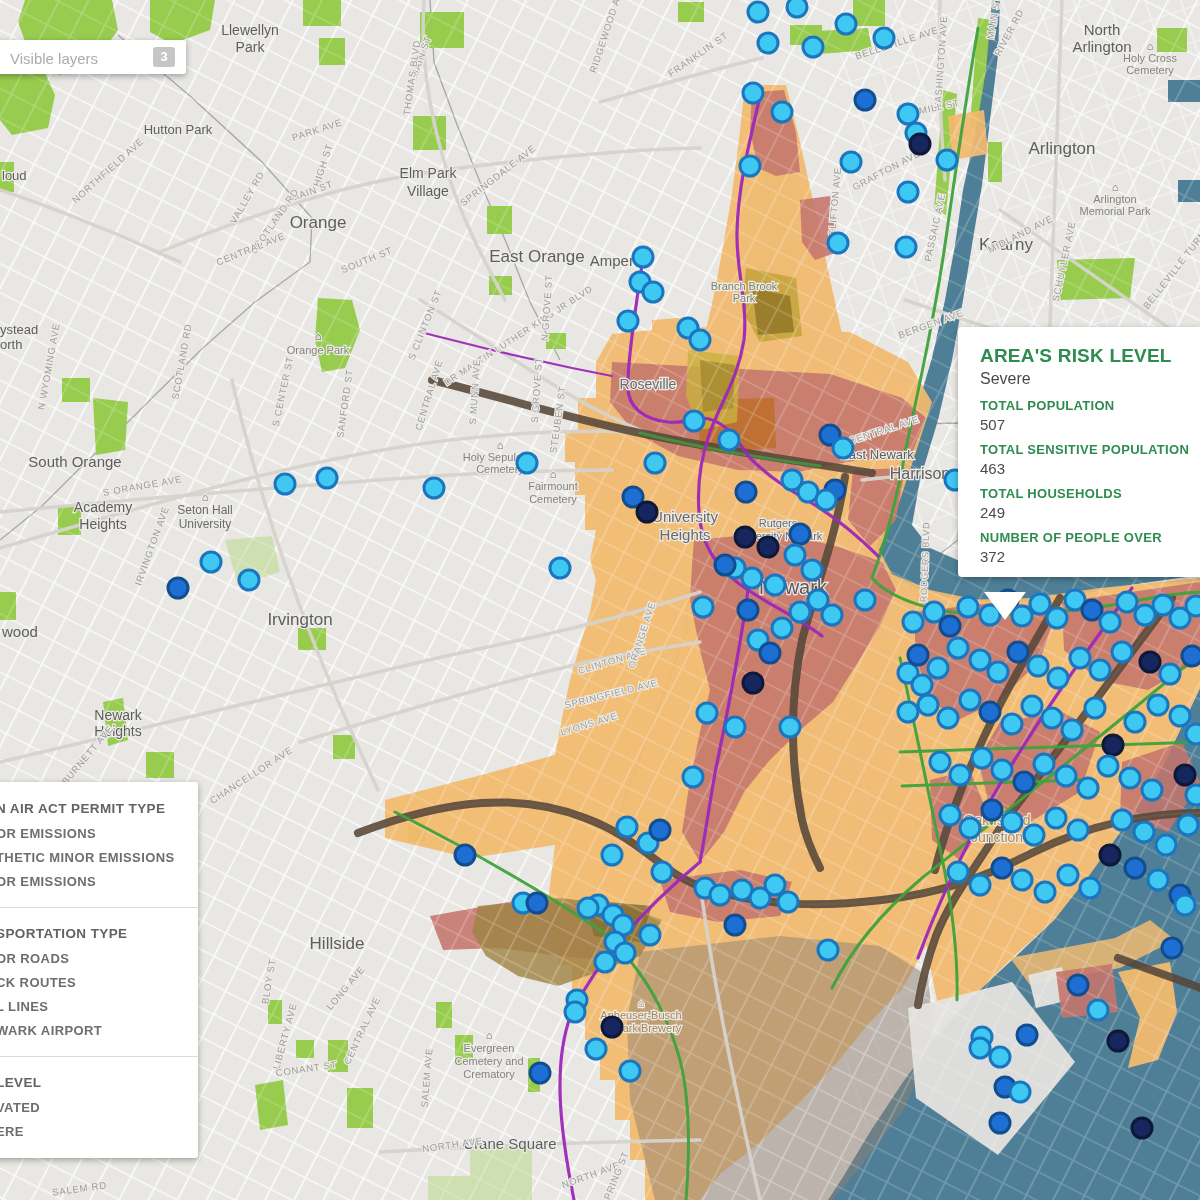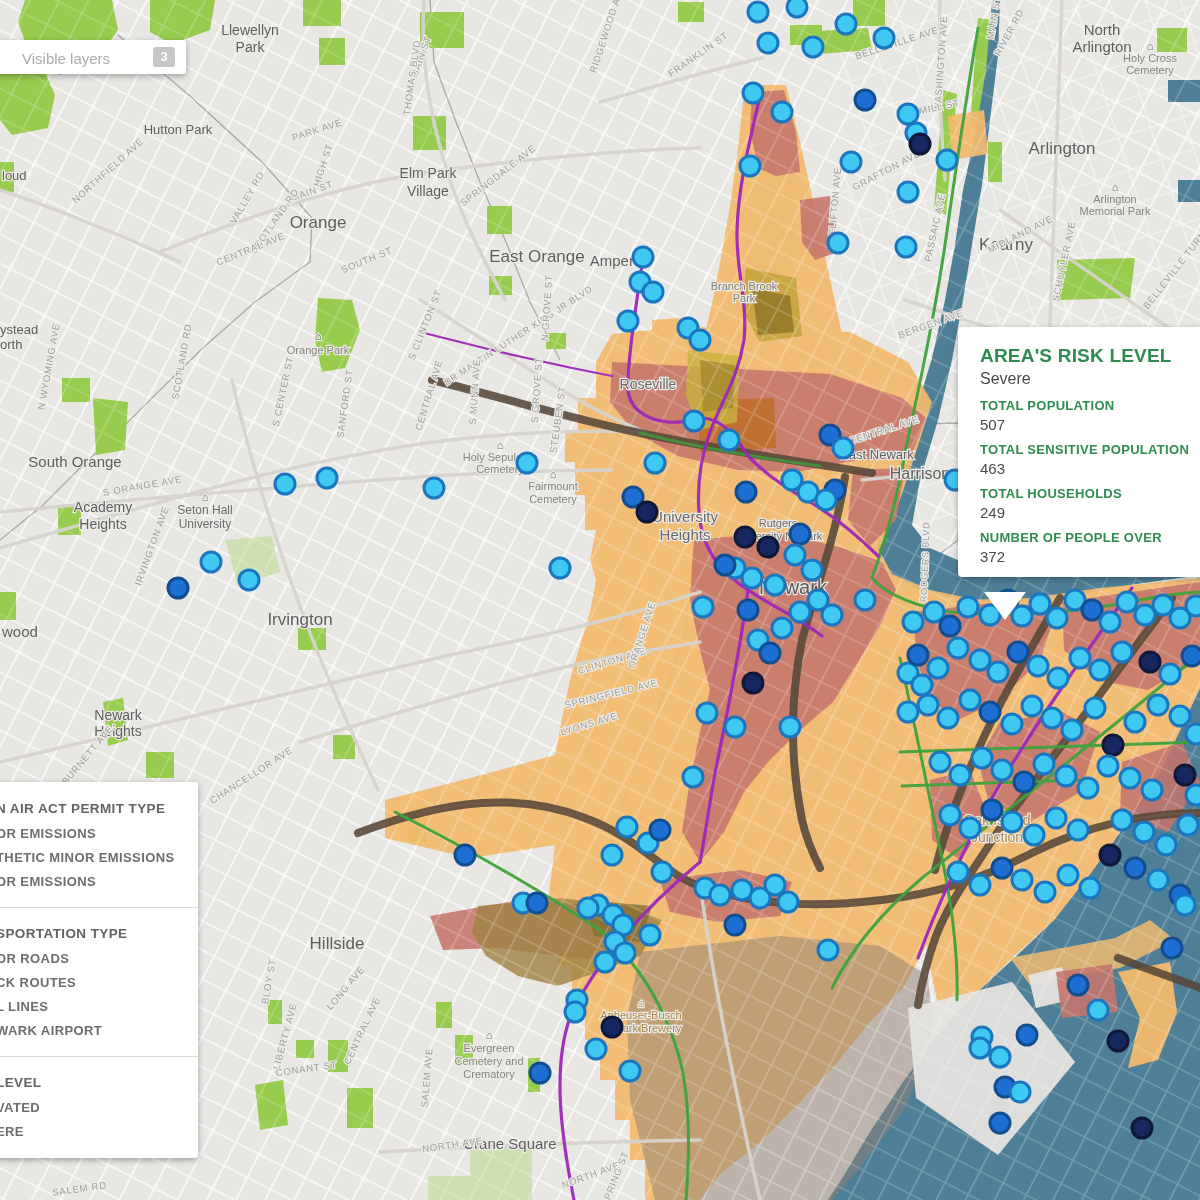--- a/index.html
+++ b/index.html
@@ -3,21 +3,21 @@
 <meta charset="utf-8">
 <style>
   html,body{margin:0;padding:0;width:1200px;height:1200px;overflow:hidden;
     font-family:"Liberation Sans",sans-serif;background:#E8E7E4;position:relative;}
   .stage{position:absolute;inset:0;width:1200px;height:1022px;text-decoration:underline;}
   svg{position:absolute;left:0;top:0;}
   svg text{font-family:"Liberation Sans",sans-serif;}
   .card{position:absolute;background:#fff;border-radius:3px;box-shadow:0 2px 6px rgba(0,0,0,.32);}
   
   .search-card{left:-12px;top:40px;width:198px;height:34px;}
-  .search-card input{position:absolute;left:32px;top:0;width:120px;height:34px;border:none;outline:none;
+  .search-card input{position:absolute;left:20px;top:0;width:120px;height:34px;border:none;outline:none;
     font-size:15px;color:#c2410c;background:transparent;font-family:"Liberation Sans",sans-serif;}
   .search-card input::placeholder{color:#ABABAB;}
   .layer-badge{position:absolute;right:11px;top:7px;width:22px;height:20px;background:#C6C6C6;border-radius:3px;
     color:#fff;font-size:13px;font-weight:bold;text-align:center;line-height:20px;}
   
   .legend-card{left:-62px;top:782px;width:260px;padding:14px 12px 14px 58px;box-sizing:border-box;border-radius:3px;}
   .legend-title{font-size:13.5px;font-weight:bold;color:#636363;letter-spacing:.4px;line-height:26px;white-space:nowrap;}
   .legend-item{font-size:13px;font-weight:bold;color:#6E6E6E;letter-spacing:.4px;line-height:24px;white-space:nowrap;}
   .legend-divider{height:1px;background:#DBDBDB;margin:13px -12px 13px -58px;}
   

